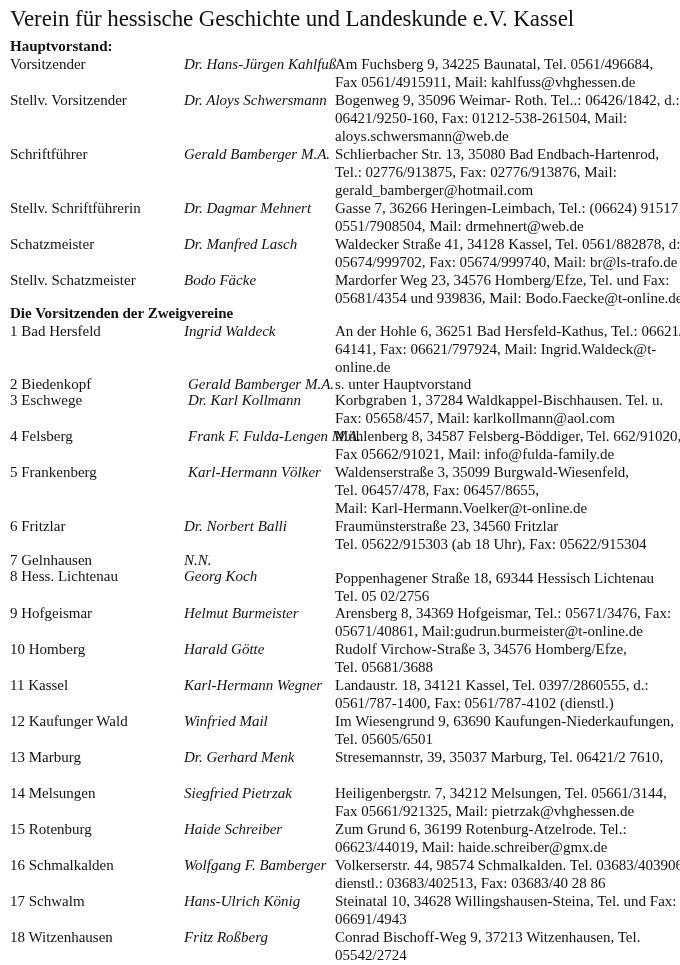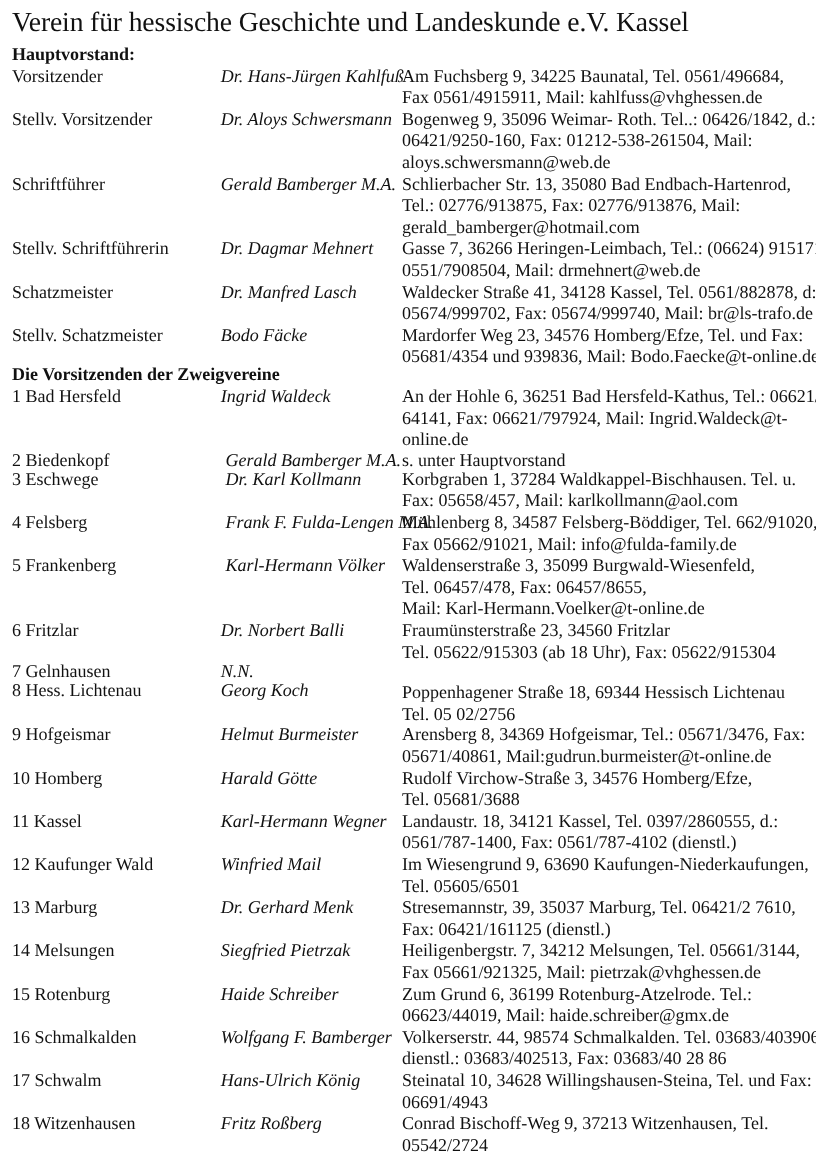--- a/index.html
+++ b/index.html
@@ -165,21 +165,20 @@
   <div class="c3">
     <span>Im Wiesengrund 9, 63690 Kaufungen-Niederkaufungen,</span>
     <span>Tel. 05605/6501</span>
   </div>
 </div>
 <div class="row" style="top:748px">
   <span class="c1">13 Marburg</span>
   <span class="c2">Dr. Gerhard Menk</span>
   <div class="c3">
     <span>Stresemannstr, 39, 35037 Marburg, Tel. 06421/2 7610,</span>
-    <span>Fax: 06421/161125 (dienstl.)</span>
   </div>
 </div>
 <div class="row" style="top:784px">
   <span class="c1">14 Melsungen</span>
   <span class="c2">Siegfried Pietrzak</span>
   <div class="c3">
     <span>Heiligenbergstr. 7, 34212 Melsungen, Tel. 05661/3144,</span>
     <span>Fax 05661/921325, Mail: pietrzak@vhghessen.de</span>
   </div>
 </div>

